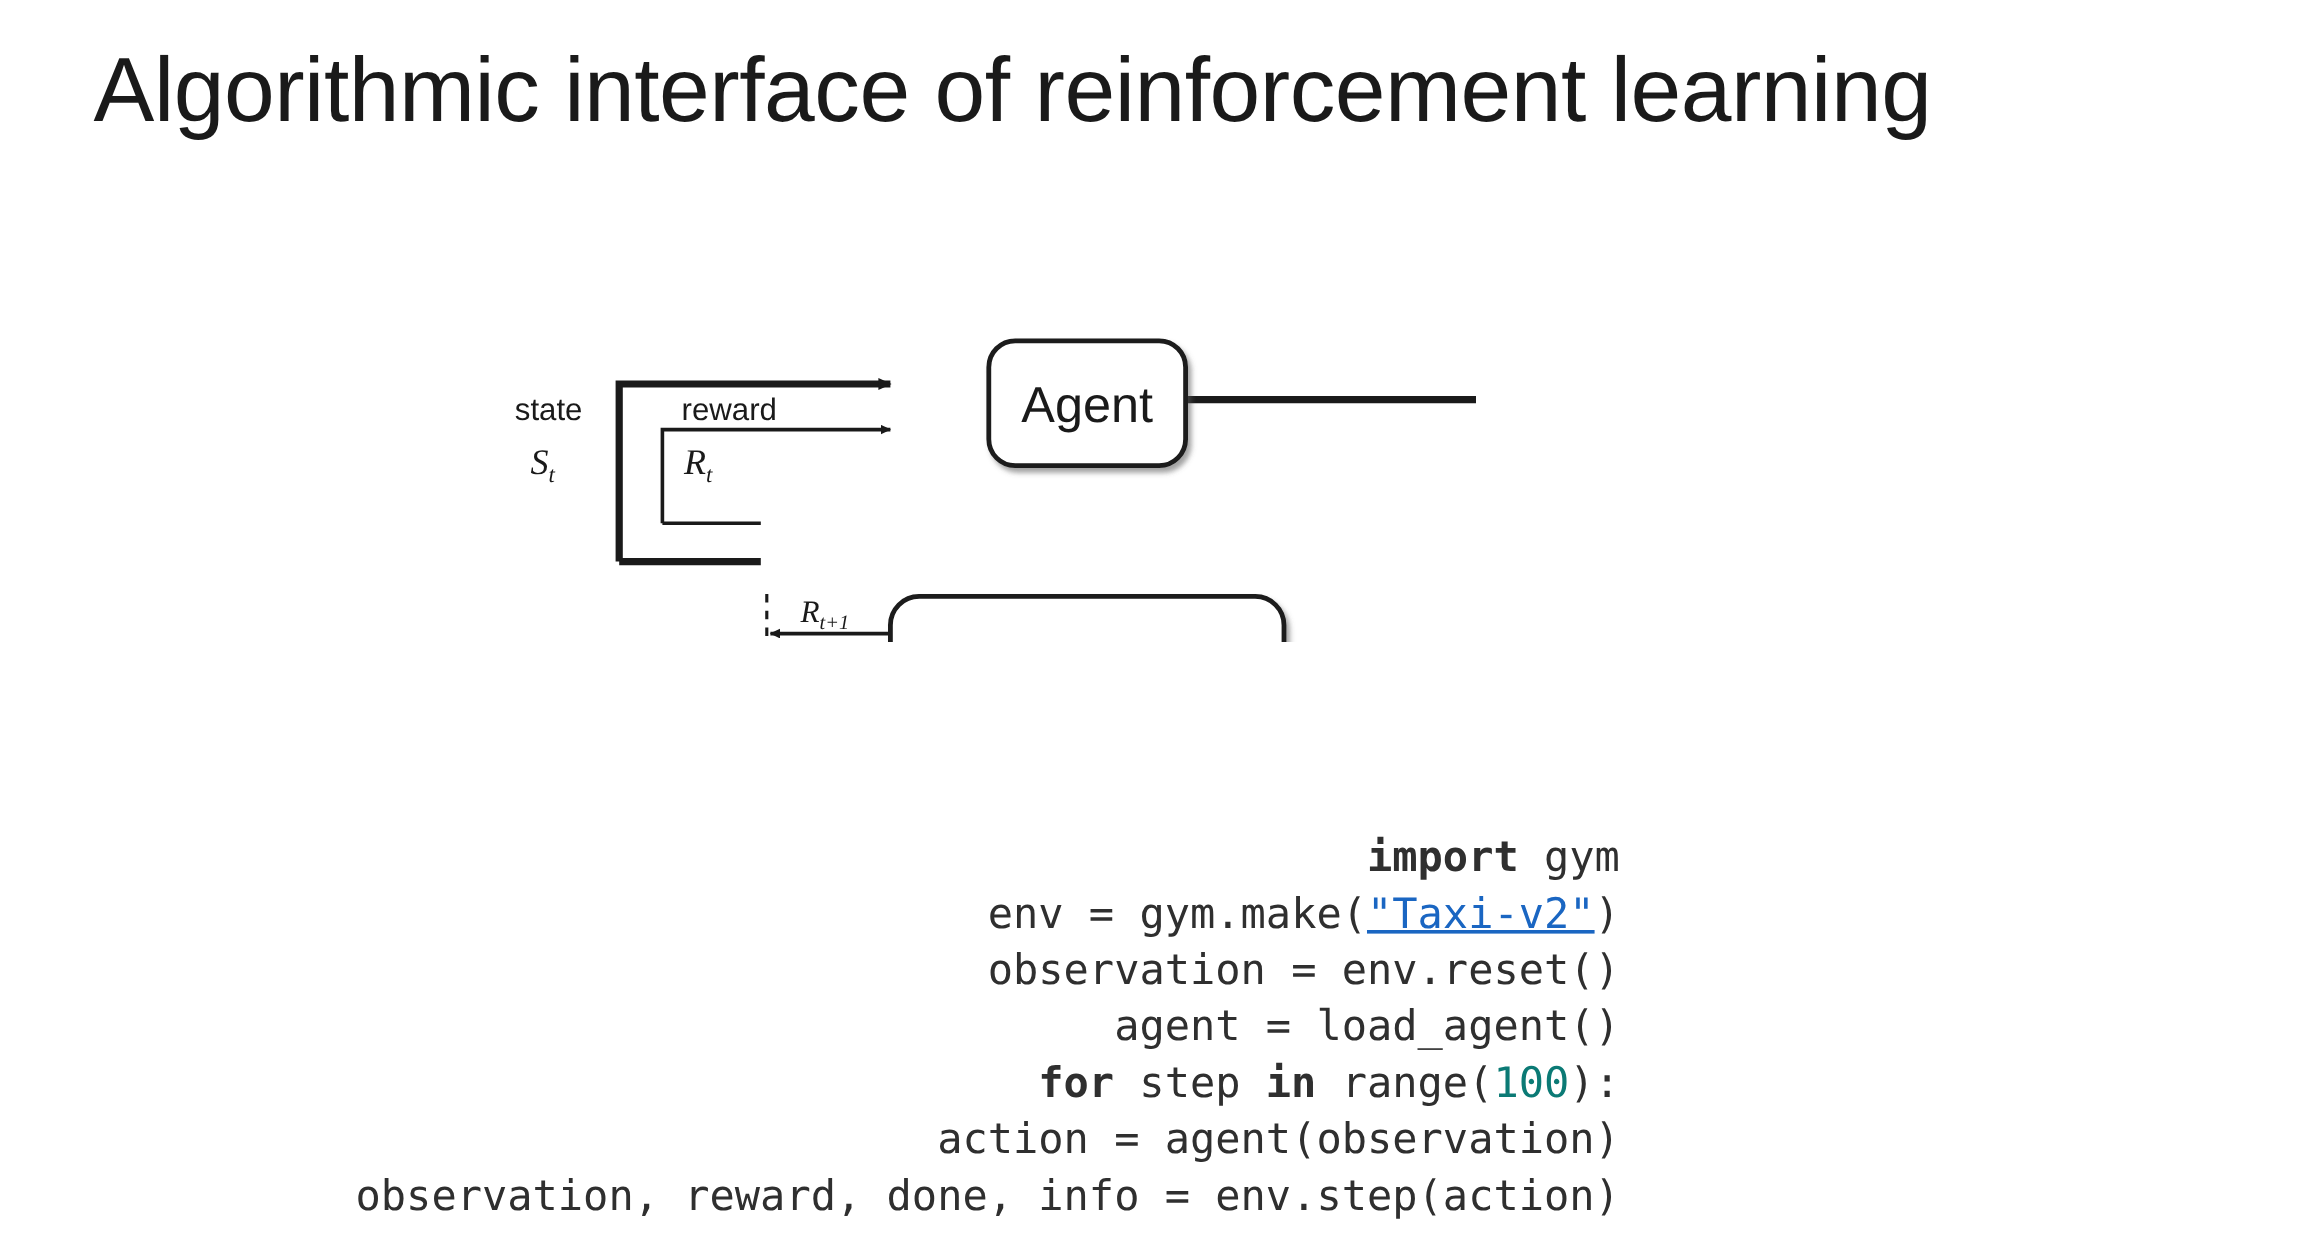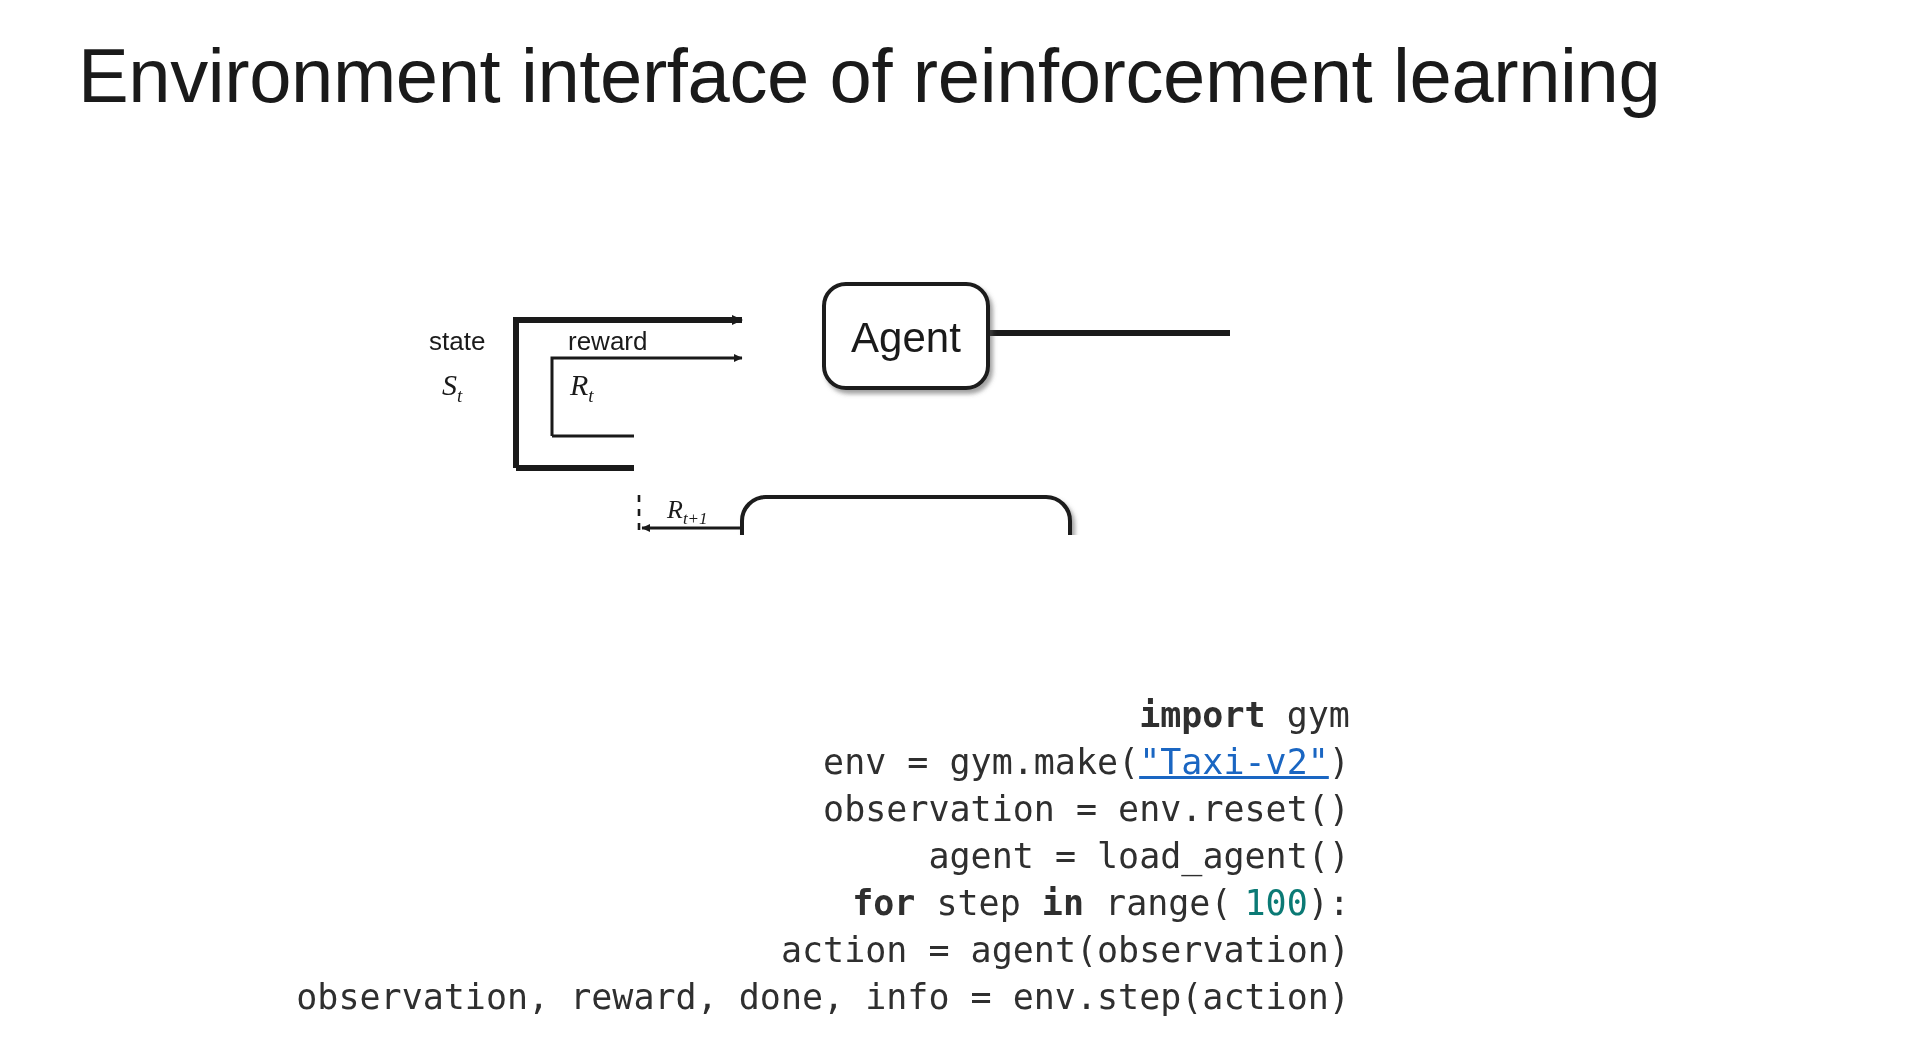--- a/index.html
+++ b/index.html
@@ -50,27 +50,27 @@
     top: 692px;
     font-family: "DejaVu Sans Mono", "Liberation Mono", monospace;
     font-size: 35px;
     line-height: 47px;
     color: #2f2f2f;
     white-space: pre;
     letter-spacing: 0px;
   }
   #code-block .ln { display: block; height: 47px; text-align: right; }
   .kw   { font-weight: bold; color: #2f2f2f; }
-  .num  { color: #0b7a75; margin-left: 13px; }
+  .num  { color: #0b7a75; }
   .link { color: #1a66c2; text-decoration: underline; }
 </style>
 </head>
 <body>
 
-<div id="slide-title">Environment interface of reinforcement learning</div>
+<div id="slide-title">Algorithmic interface of reinforcement learning</div>
 
 <div id="rl-diagram">
   <svg width="840" height="320" viewBox="0 0 840 320" xmlns="http://www.w3.org/2000/svg">
     <defs>
       <marker id="arrowBig" markerWidth="12" markerHeight="12" refX="10" refY="5" orient="auto" markerUnits="userSpaceOnUse">
         <path d="M0,0 L11,5 L0,10 z" fill="#1a1a1a"></path>
       </marker>
       <marker id="arrowSmall" markerWidth="9" markerHeight="9" refX="8" refY="4" orient="auto" markerUnits="userSpaceOnUse">
         <path d="M0,0 L8.5,4 L0,8 z" fill="#1a1a1a"></path>
       </marker>

